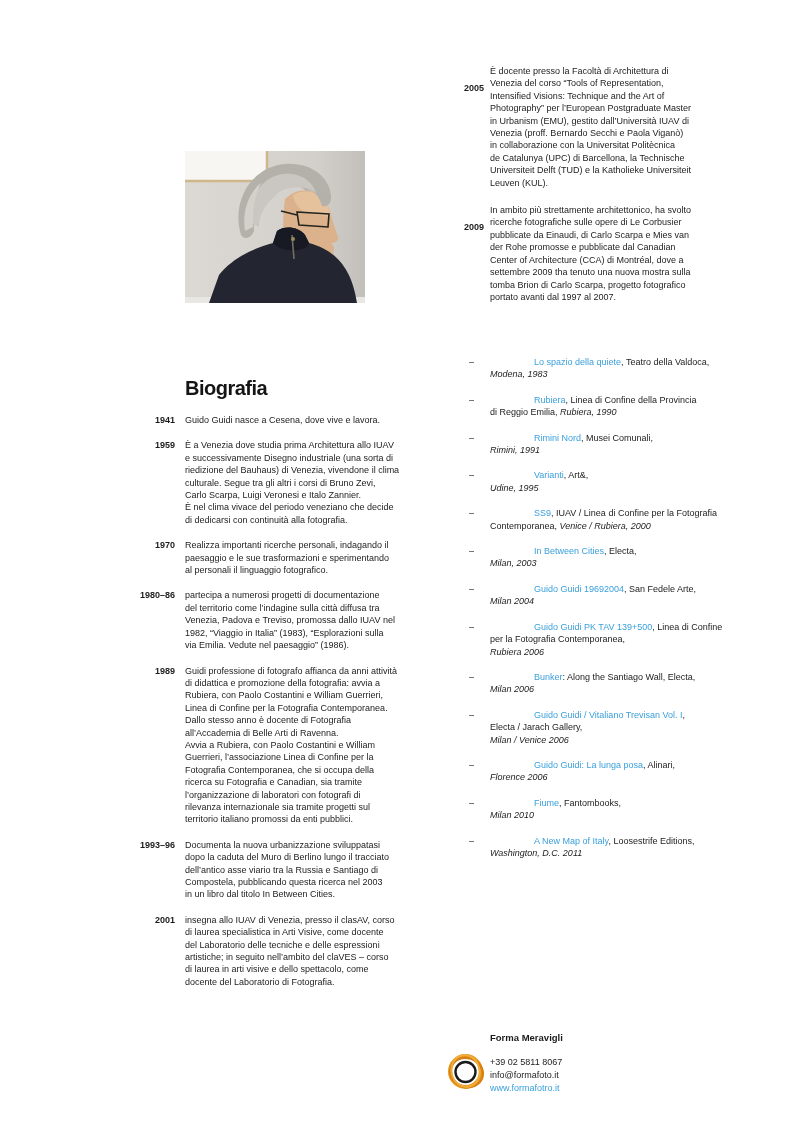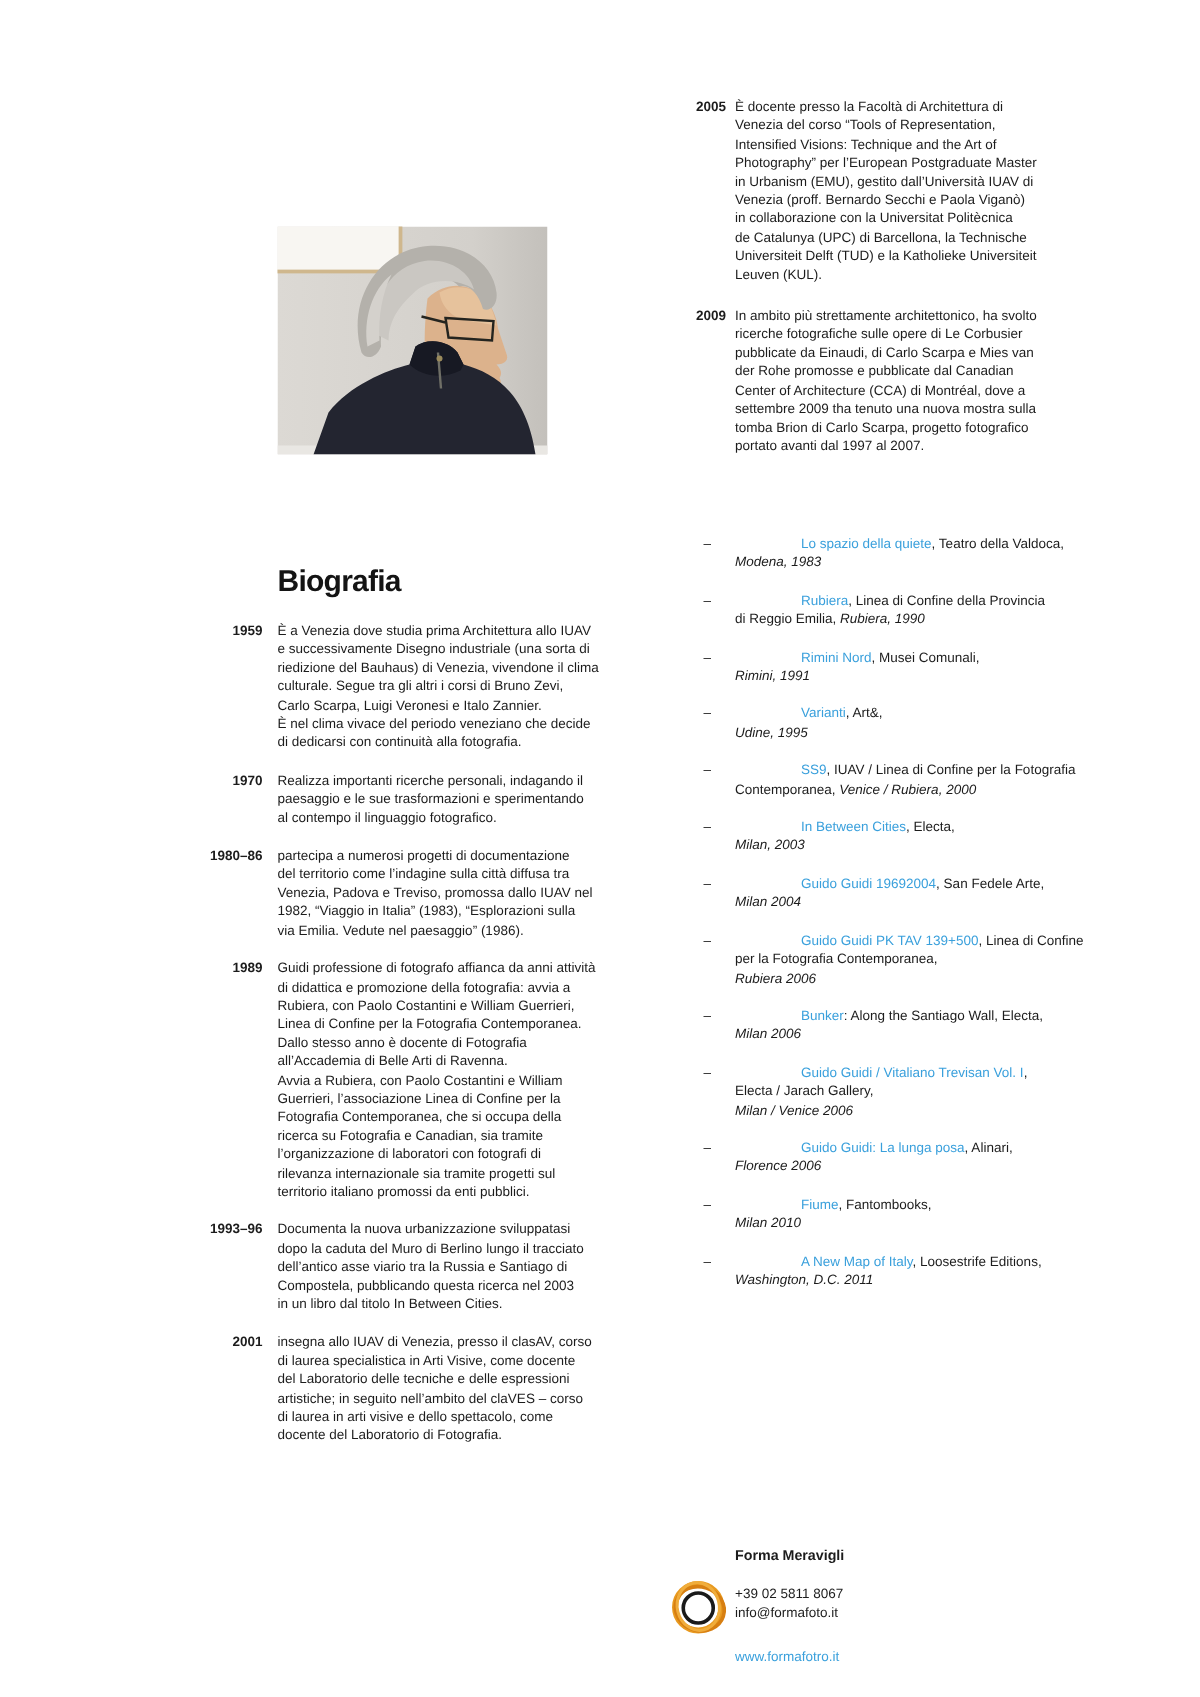--- a/index.html
+++ b/index.html
@@ -10,42 +10,42 @@
   
   .photo{position:absolute;left:185px;top:151px;width:180px;height:152px;}
   .photo svg{display:block;}
   
   .entry{position:relative;font-size:9px;line-height:12.4px;margin-bottom:13px;}
   .entry .year{position:absolute;left:0;top:0;font-weight:bold;text-align:right;white-space:nowrap;}
   .entry .body div{white-space:nowrap;}
   
   .events{position:absolute;left:440px;top:65px;width:300px;}
   .events .entry{padding-left:50px;margin-bottom:15px;}
-  .events .entry .year{width:44px;}
+  .events .entry .year{width:44px;margin-top:17px;}
   
   .bio{position:absolute;left:115px;top:356px;width:320px;margin-top:20px;}
   .bio .entry{padding-left:70px;}
   .bio .entry .year{width:60px;}
   
   .bib{position:absolute;left:469px;top:356px;width:260px;}
   .bib .entry{padding-left:21px;}
   .bib .entry .dash{position:absolute;left:0;top:0;}
   .bib .seg-link{color:#3aa0dc;cursor:pointer;margin-left:44px;}
   .bib .seg-italic{font-style:italic;}
   h1.col-heading{
     margin:0 0 13px 0;font-size:20px;line-height:25px;font-weight:bold;
     letter-spacing:-0.5px;color:#141414;
   }
   .bio h1.col-heading{margin-left:70px;}
   .bib h1.col-heading{margin-left:21px;}
   
   .footer-name{position:absolute;left:490px;top:1031px;font-size:9.5px;font-weight:bold;line-height:13px;}
   .footer-logo{position:absolute;left:444px;top:1049px;width:44px;height:46px;}
   .footer-contact{position:absolute;left:490px;top:1056px;font-size:9px;line-height:13px;}
-  .footer-contact .website{color:#3aa0dc;cursor:pointer;margin-top:16px;}
+  .footer-contact .website{color:#3aa0dc;cursor:pointer;}
 </style>
 </head>
 <body>
 
 <div class="page">
 
   <div class="photo">
     <svg width="180" height="152" viewBox="0 0 180 152">
       <defs>
         <linearGradient id="wall" x1="0" y1="0" x2="1" y2="0">
@@ -121,37 +121,43 @@
             <div>portato avanti dal 1997 al 2007.</div>
           </div>
         </div>
       </div>
   </section>
 
   <section class="bio">
     <h1 class="col-heading">Biografia</h1>
     <div id="bio-list">
         <div class="entry">
+          <div class="year">1941</div>
+          <div class="body">
+            <div>Guido Guidi nasce a Cesena, dove vive e lavora.</div>
+          </div>
+        </div>
+        <div class="entry">
           <div class="year">1959</div>
           <div class="body">
             <div>È a Venezia dove studia prima Architettura allo IUAV</div>
             <div>e successivamente Disegno industriale (una sorta di</div>
             <div>riedizione del Bauhaus) di Venezia, vivendone il clima</div>
             <div>culturale. Segue tra gli altri i corsi di Bruno Zevi,</div>
             <div>Carlo Scarpa, Luigi Veronesi e Italo Zannier.</div>
             <div>È nel clima vivace del periodo veneziano che decide</div>
             <div>di dedicarsi con continuità alla fotografia.</div>
           </div>
         </div>
         <div class="entry">
           <div class="year">1970</div>
           <div class="body">
             <div>Realizza importanti ricerche personali, indagando il</div>
             <div>paesaggio e le sue trasformazioni e sperimentando</div>
-            <div>al contempo il linguaggio fotografico.</div>
+            <div>al personali il linguaggio fotografico.</div>
           </div>
         </div>
         <div class="entry">
           <div class="year">1980–86</div>
           <div class="body">
             <div>partecipa a numerosi progetti di documentazione</div>
             <div>del territorio come l’indagine sulla città diffusa tra</div>
             <div>Venezia, Padova e Treviso, promossa dallo IUAV nel</div>
             <div>1982, “Viaggio in Italia” (1983), “Esplorazioni sulla</div>
             <div>via Emilia. Vedute nel paesaggio” (1986).</div>

